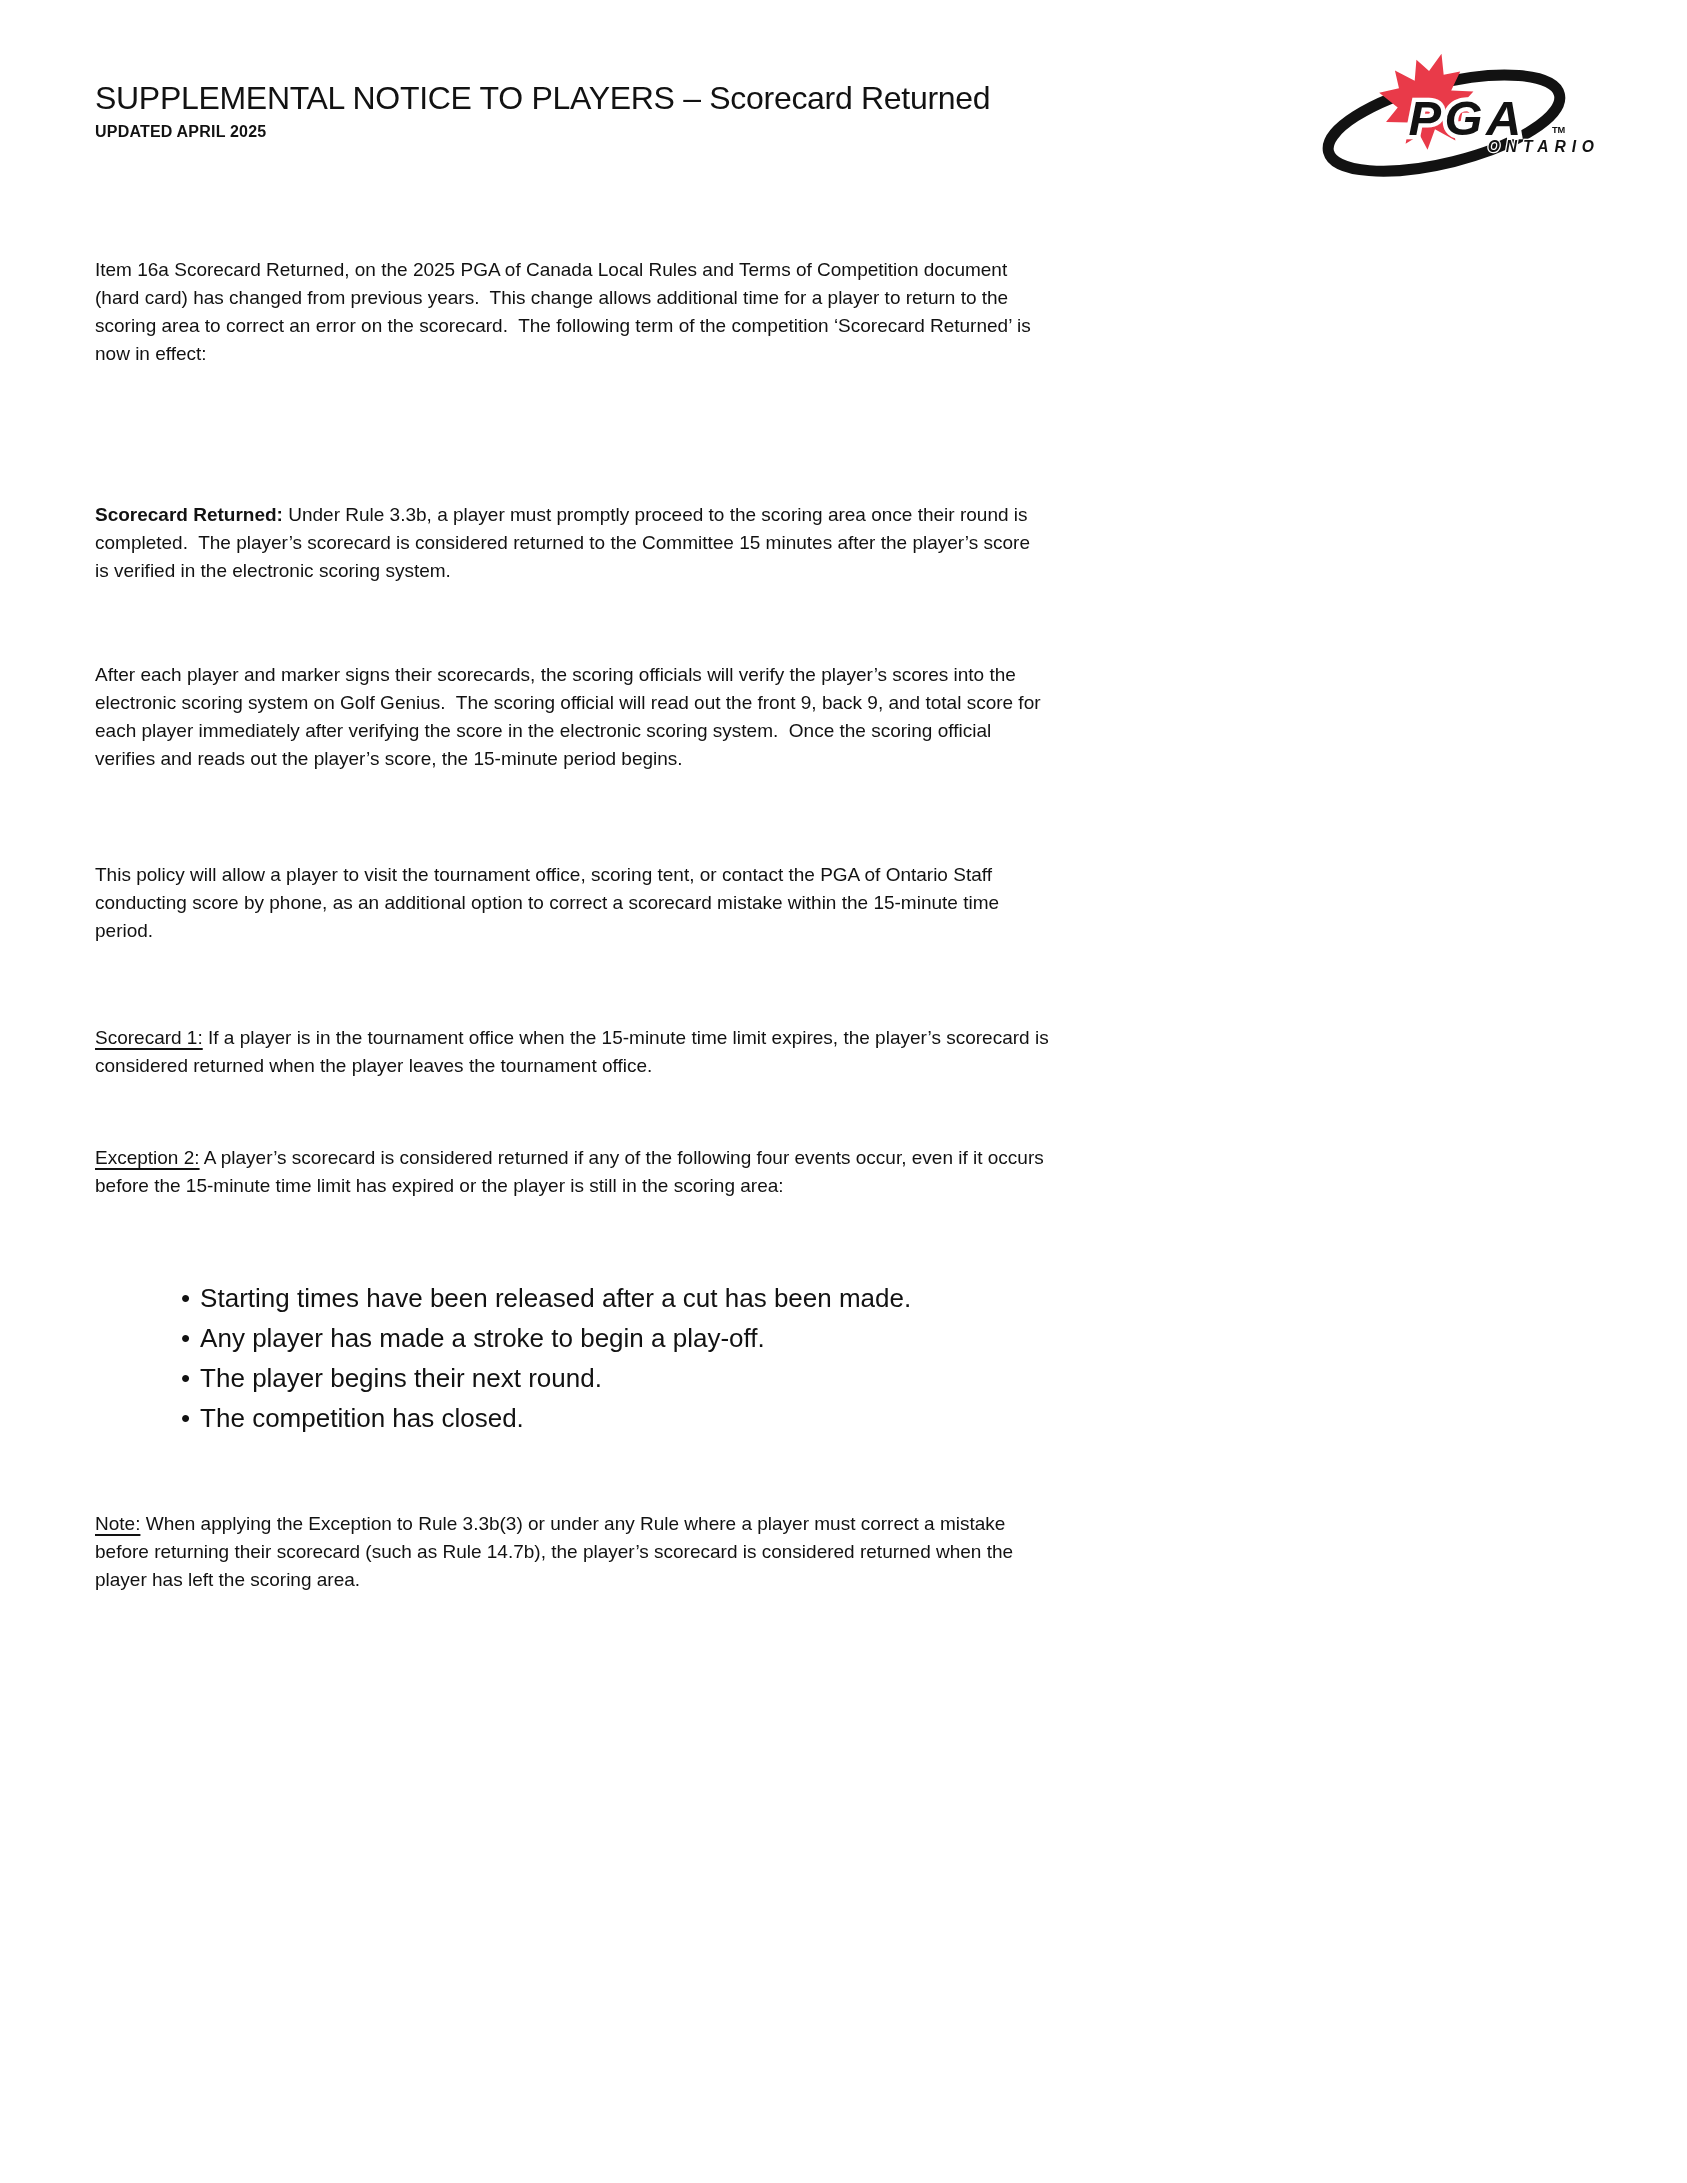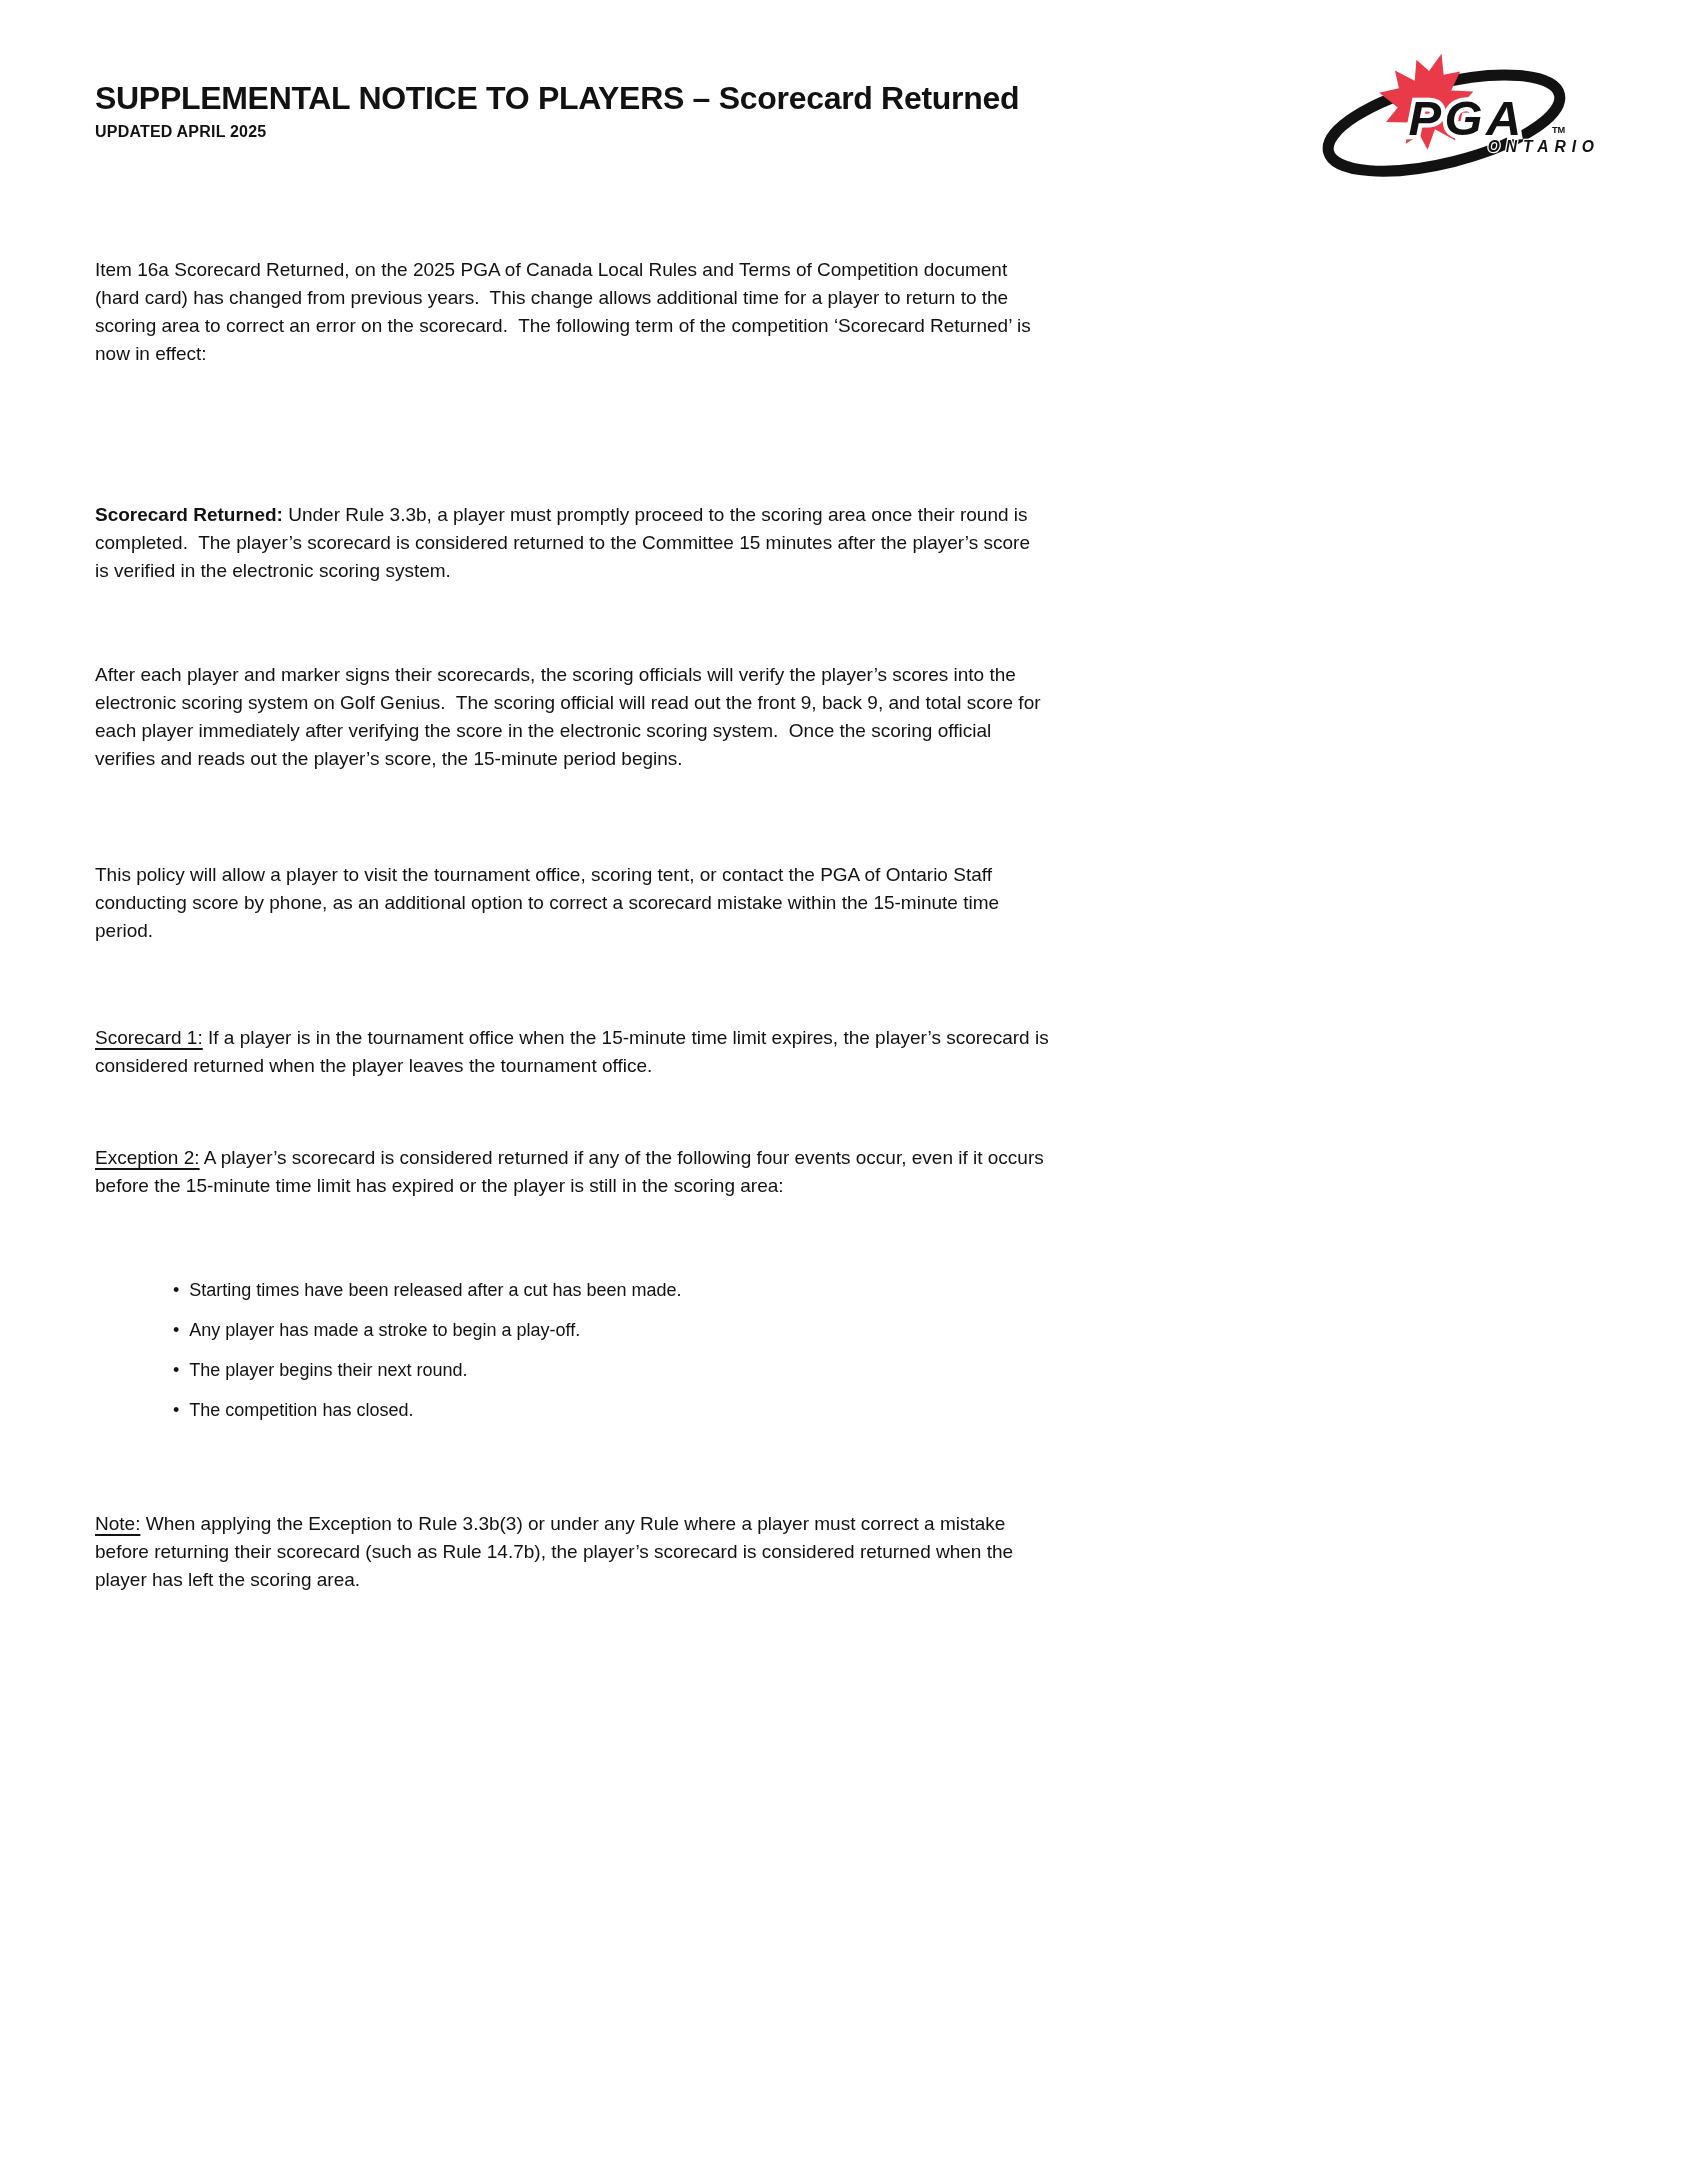--- a/index.html
+++ b/index.html
@@ -10,21 +10,21 @@
     background: #ffffff;
     font-family: "Liberation Sans", "DejaVu Sans", sans-serif;
     color: #121212;
     overflow: hidden;
   }
   .title {
     position: absolute;
     left: 95px;
     top: 59px;
     font-size: 32px;
-    font-weight: 700;
+    font-weight: 400;
     letter-spacing: -0.3px;
     white-space: nowrap;
   }
   .updated {
     position: absolute;
     left: 95px;
     top: 123px;
     font-size: 16px;
     font-weight: 700;
     letter-spacing: 0.2px;
@@ -57,24 +57,24 @@
   .p-verify     { top: 661px; }
   .p-policy     { top: 861px; }
   .p-exc1       { top: 1024px; }
   .p-exc2       { top: 1144px; }
   .p-note       { top: 1470px; margin-top: 40px; }
   .bullet-list {
     position: absolute;
     left: 169px;
     top: 1266px;
     width: 1350px;
-    margin: 4px;
+    margin: 12px;
     padding: 0;
     list-style: none;
-    font-size: 18px;
+    font-size: 26px;
     line-height: 40px;
   }
   .bullet-list li { margin: 0; padding: 0; }
   .bullet-marker { margin-right: 10px; }
 </style>
 </head>
 <body>
 
 <div class="page">
 

